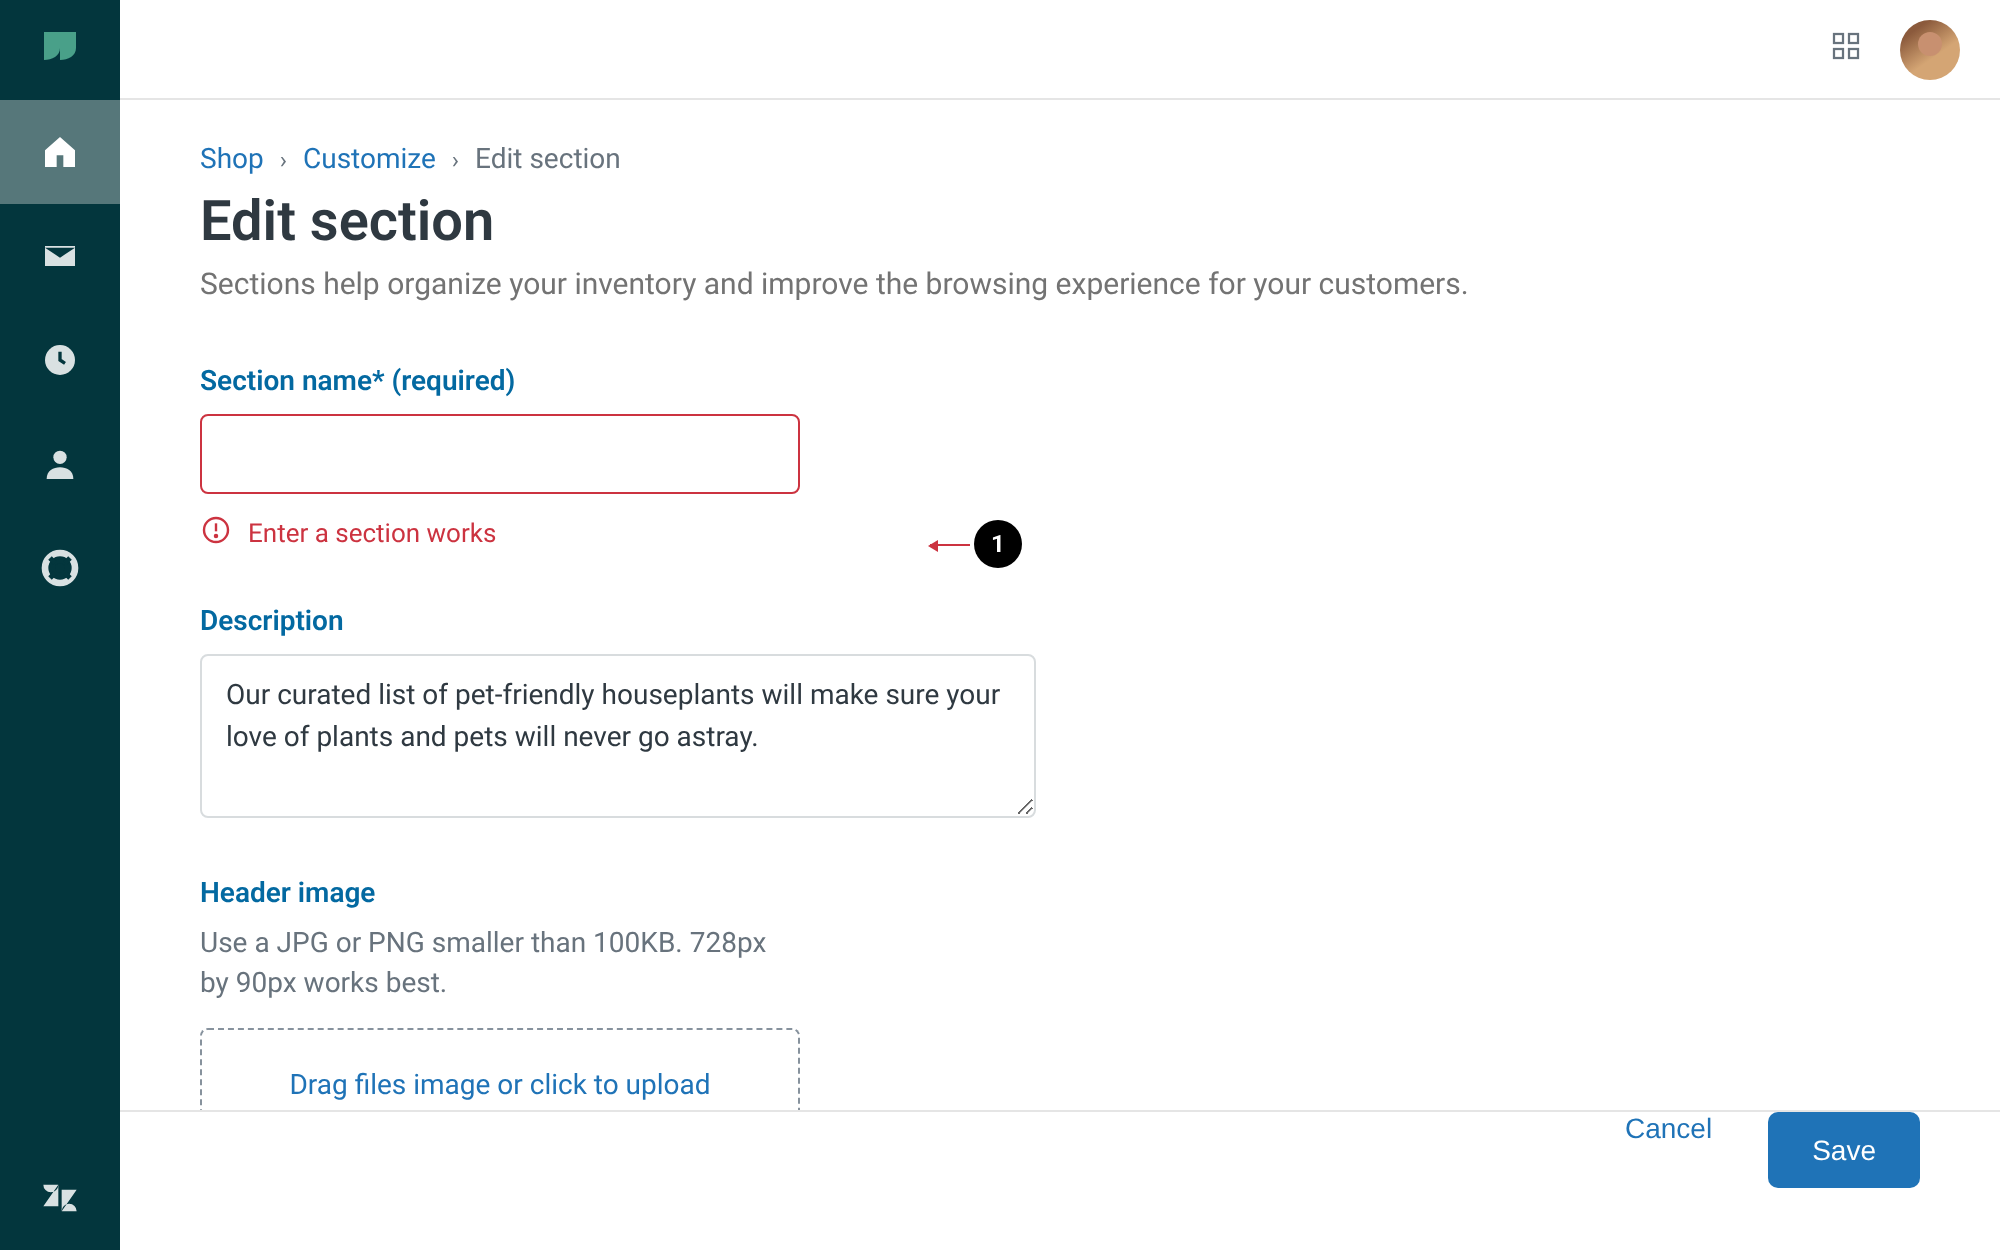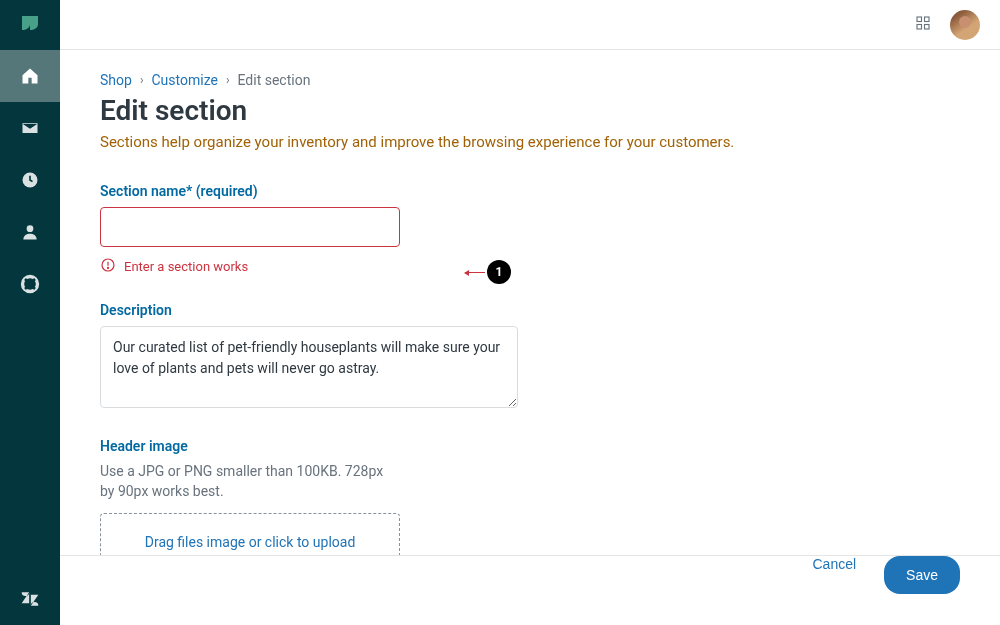--- a/index.html
+++ b/index.html
@@ -24,38 +24,38 @@
     .avatar::after { content: ''; position: absolute; width: 12px; height: 12px; background: #C89070; border-radius: 50%; top: 6px; left: 9px; }
     
     .content { padding: 22px 40px; flex: 1; overflow: auto; position: relative; }
     
     .breadcrumb { font-size: 14px; margin-bottom: 6px; display: flex; align-items: center; gap: 8px; }
     .breadcrumb a { color: #1F73B7; text-decoration: none; cursor: pointer; }
     .breadcrumb .sep { color: #68737D; font-size: 12px; }
     .breadcrumb .current { color: #68737D; }
     
     h1 { font-size: 28px; font-weight: 600; color: #2F3941; margin-bottom: 6px; }
-    .subtitle { font-size: 15px; color: #a16207; margin-bottom: 32px; }
+    .subtitle { font-size: 15px; color: #737373; margin-bottom: 32px; }
     
     .field { margin-bottom: 26px; }
     .field-label { font-size: 14px; font-weight: 600; color: #0369a1; margin-bottom: 8px; display: block; }
     .field-hint { font-size: 14px; color: #68737D; margin-top: 2px; margin-bottom: 12px; line-height: 1.4; }
     
     .text-input { width: 300px; height: 40px; border: 1px solid #CC3340; border-radius: 4px; padding: 0 12px; font-size: 14px; outline: none; }
     
     .field-error { display: flex; align-items: center; gap: 8px; margin-top: 10px; color: #CC3340; font-size: 13px; }
     .field-error svg { width: 16px; height: 16px; stroke: #CC3340; fill: none; stroke-width: 1.8; }
     
     .textarea { width: 418px; height: 82px; border: 1px solid #D8DCDE; border-radius: 4px; padding: 10px 12px; font-size: 14px; font-family: inherit; resize: vertical; color: #2F3941; line-height: 1.5; outline: none; }
     
     .dropzone { width: 300px; height: 58px; border: 1px dashed #87929D; border-radius: 4px; display: flex; align-items: center; justify-content: center; color: #1F73B7; font-size: 14px; cursor: pointer; }
     
     .footer { height: 70px; border-top: 1px solid #e5e5e5; display: flex; align-items: flex-start; justify-content: flex-end; padding: 0 40px; gap: 28px; }
     .btn-cancel { color: #1F73B7; font-size: 14px; background: none; border: none; cursor: pointer; }
-    .btn-save { background: #1F73B7; color: #fff; font-size: 14px; border: none; border-radius: 16px; padding: 11px 22px; cursor: pointer; font-weight: 400; }
+    .btn-save { background: #1F73B7; color: #fff; font-size: 14px; border: none; border-radius: 5px; padding: 11px 22px; cursor: pointer; font-weight: 400; }
     
     .callout { position: absolute; top: 210px; left: 405px; display: flex; align-items: center; }
     .callout-line { width: 20px; height: 1px; background: #CC3340; position: relative; }
     .callout-line::before { content: ''; position: absolute; left: -1px; top: -2px; width: 0; height: 0; border-right: 5px solid #CC3340; border-top: 3px solid transparent; border-bottom: 3px solid transparent; }
     .callout-badge { width: 24px; height: 24px; border-radius: 50%; background: #000; color: #fff; font-size: 12px; font-weight: 700; display: flex; align-items: center; justify-content: center; margin-left: 2px; }
   </style>
 </head>
 <body>
 
 <div class="app">

